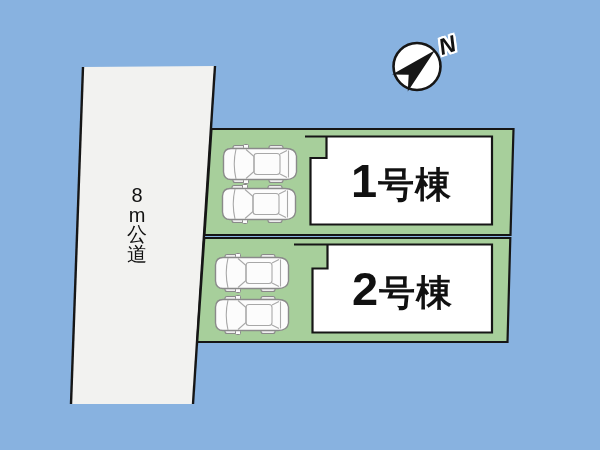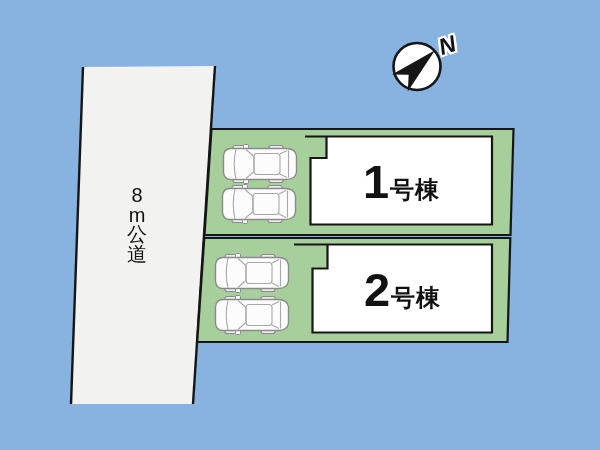--- a/index.html
+++ b/index.html
@@ -20,21 +20,21 @@
     text-align:center;
   }
 
   
   .bldg-label{
     position:absolute;display:flex;align-items:center;justify-content:center;
     color:#111;
   }
   .bldg-label .inner{display:flex;align-items:baseline;}
   .bldg-label .num{font-size:47px;font-weight:700;letter-spacing:-1px;}
-  .bldg-label .suffix{font-size:24px;font-weight:600;margin-left:2px;letter-spacing:1px;}
+  .bldg-label .suffix{font-size:36px;font-weight:600;margin-left:2px;letter-spacing:1px;}
   .bldg-label-1{left:311px;top:137px;width:181px;height:88px;}
   .bldg-label-2{left:313px;top:245px;width:179px;height:88px;}
 
   
   .north-label{
     position:absolute;left:439px;top:32px;
     font-size:23px;font-weight:700;font-style:italic;color:#111;
     transform:rotate(-18deg);
     text-shadow:-2px -2px 0 #fff,2px -2px 0 #fff,-2px 2px 0 #fff,2px 2px 0 #fff,
                 -2px 0 0 #fff,2px 0 0 #fff,0 -2px 0 #fff,0 2px 0 #fff;

